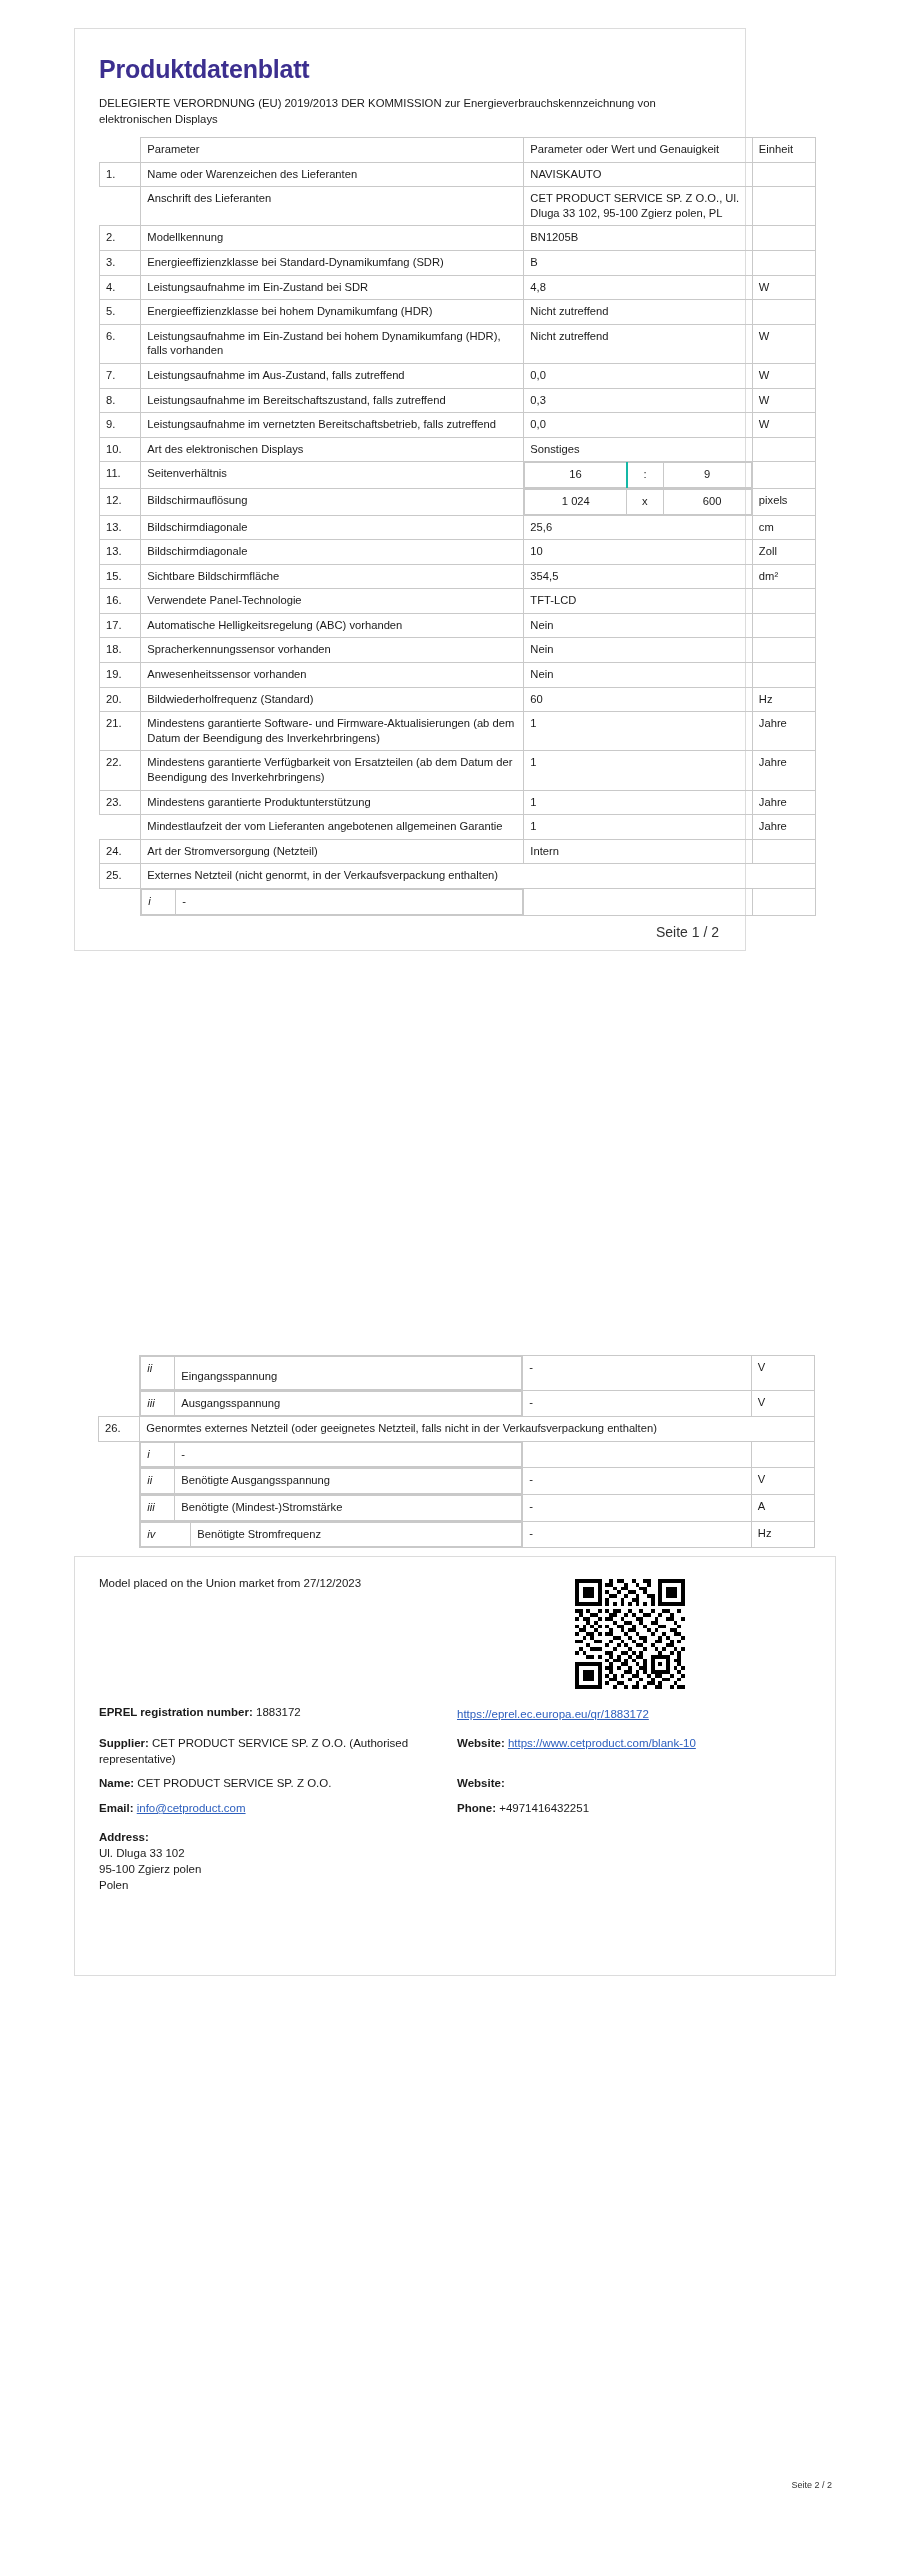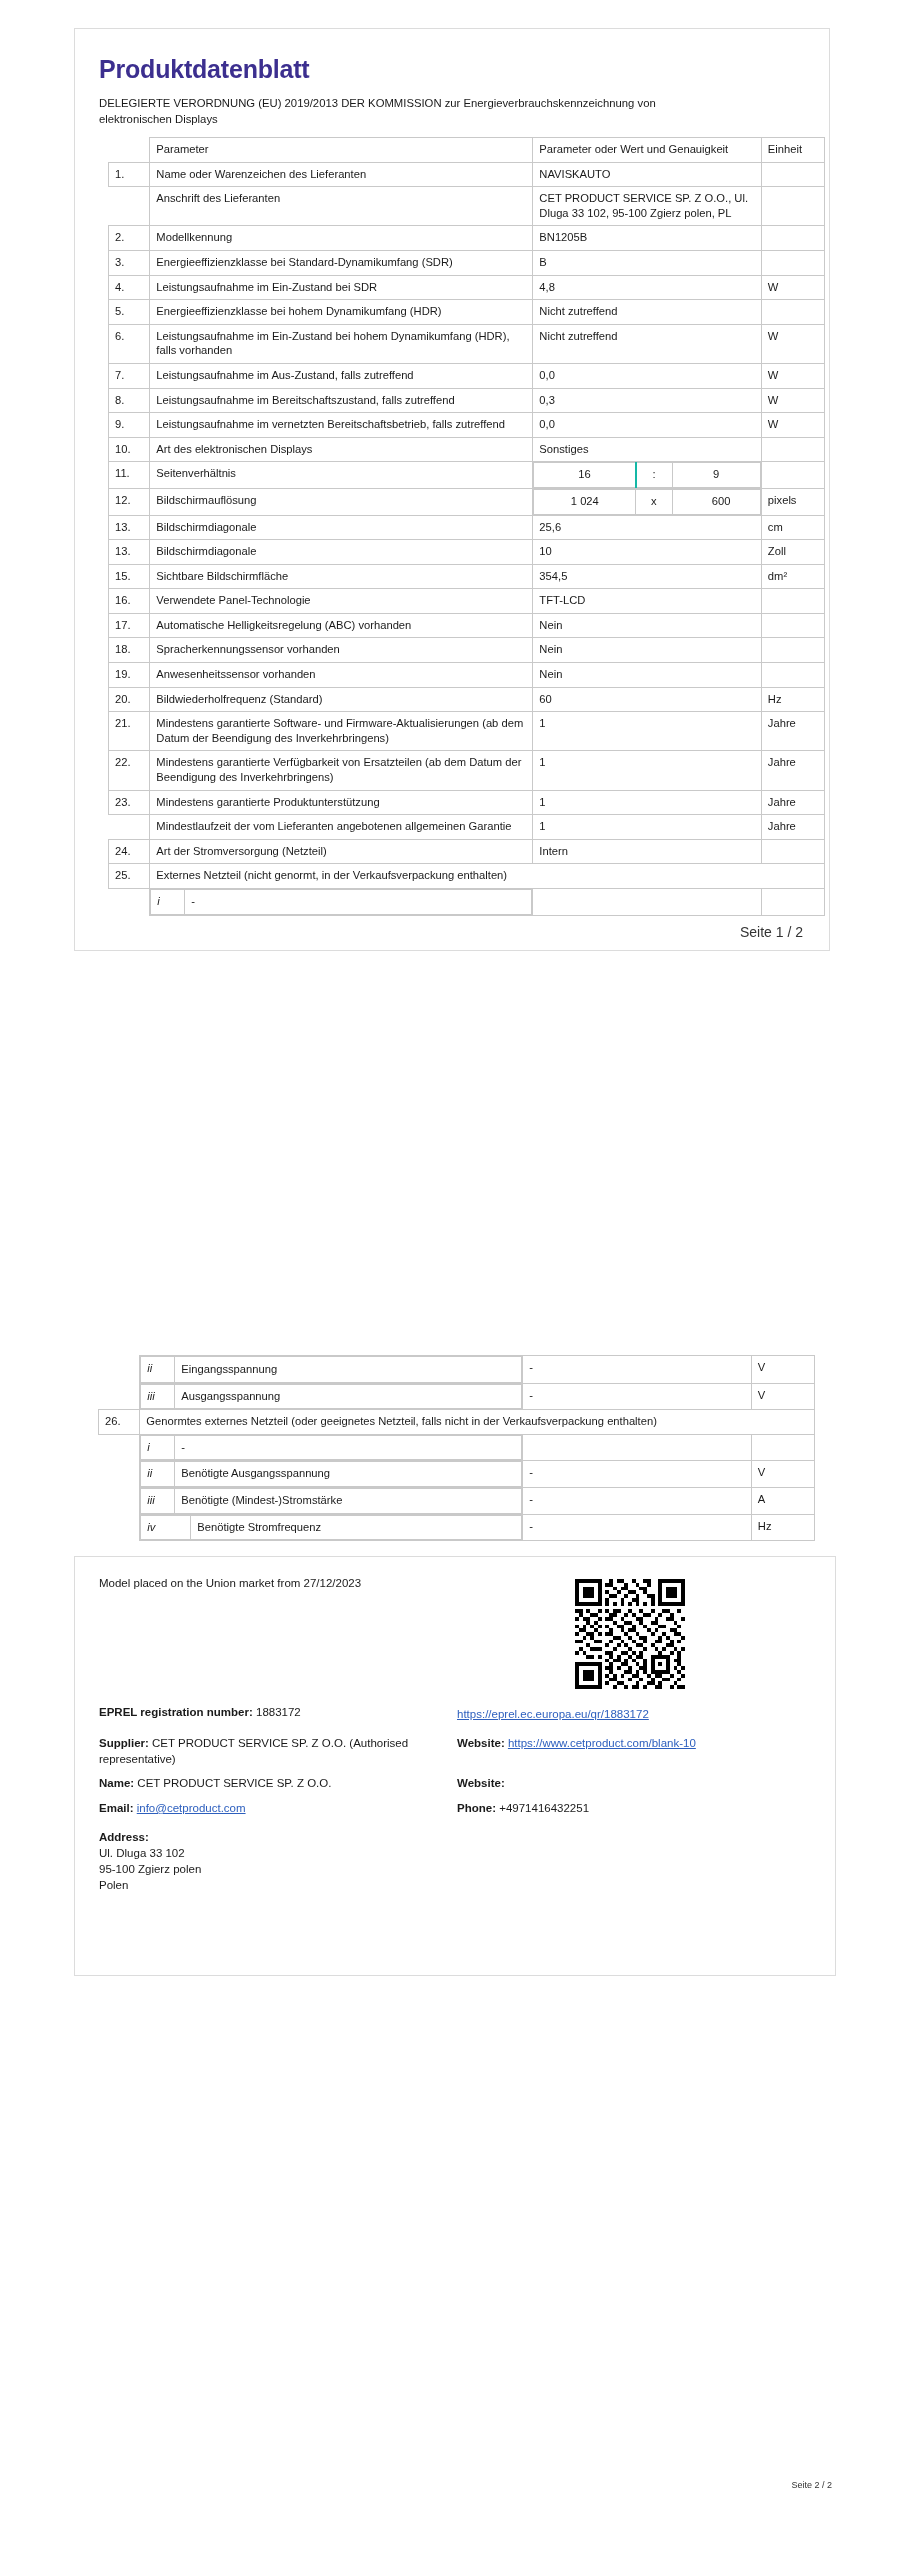--- a/index.html
+++ b/index.html
@@ -17,21 +17,21 @@
     position: relative;
     width: 905px;
     min-height: 2560px;
     background: #fff;
     box-sizing: border-box;
   }
   .sheet {
     position: absolute;
     left: 74px;
     top: 28px;
-    width: 756px;
+    width: 672px;
     border: 1px solid #dcdcdc;
     box-sizing: border-box;
     padding: 22px 22px 10px 22px;
   }
   .doc-title {
     font-size: 25px;
     font-weight: bold;
     color: #3c2f8f;
     margin: 4px 0 12px 2px;
     letter-spacing: -0.2px;
@@ -40,21 +40,21 @@
     font-size: 11.3px;
     line-height: 15.5px;
     color: #1a1a1a;
     margin: 0 0 10px 2px;
     max-width: 600px;
   }
   table.dt {
     border-collapse: collapse;
     width: 717px;
     table-layout: fixed;
-    margin-left: 11px;
+    margin-left: 2px;
   }
   table.dt td, table.dt th {
     border: 1px solid #c9c9c9;
     font-size: 11.2px;
     line-height: 14.6px;
     padding: 4px 6px 5px 6px;
     vertical-align: top;
     font-weight: normal;
     text-align: left;
     box-sizing: border-box;
@@ -382,21 +382,21 @@
           <col class="c-unit">
       </colgroup>
       <tbody>
         <tr>
           <td class="nb"></td>
           <td style="padding:0;">
             <table class="ratio-tbl">
               <tbody>
                   <tr>
                 <td class="italic-i" style="width:34px; padding:4px 6px 5px 6px; border-right:1px solid #c9c9c9;">ii</td>
-                <td style="padding:5px 6px 5px 6px;">Eingangsspannung</td>
+                <td style="padding:12px 6px 5px 6px;">Eingangsspannung</td>
               </tr>
             </tbody>
               </table>
           </td>
           <td class="val-right">-</td>
           <td>V</td>
         </tr>
         <tr>
           <td class="nb"></td>
           <td style="padding:0;">

